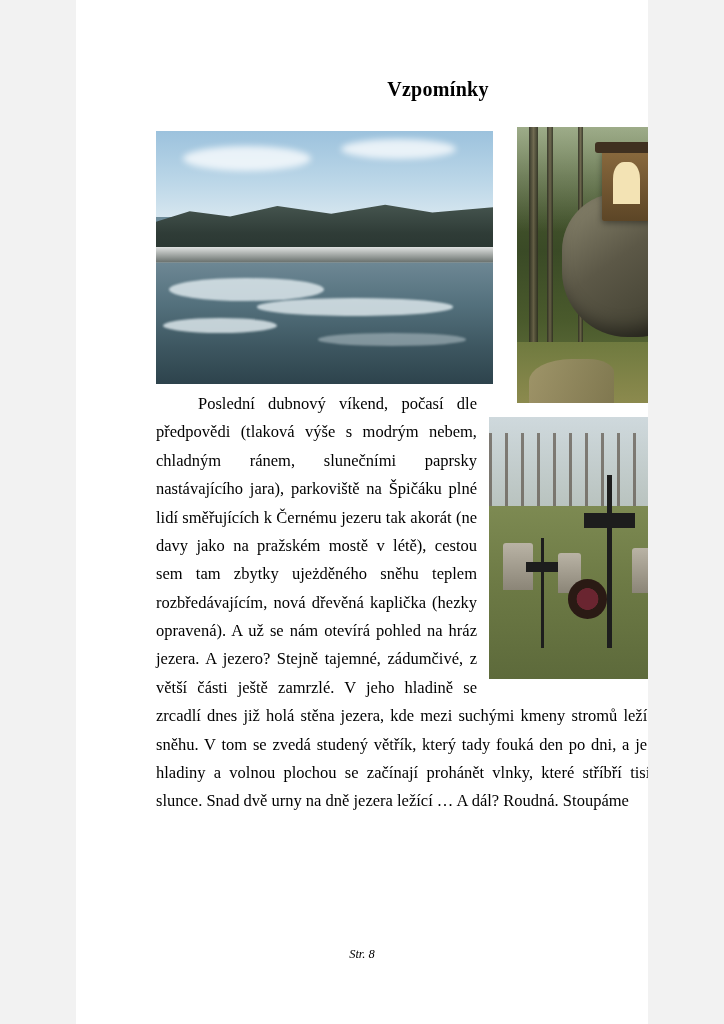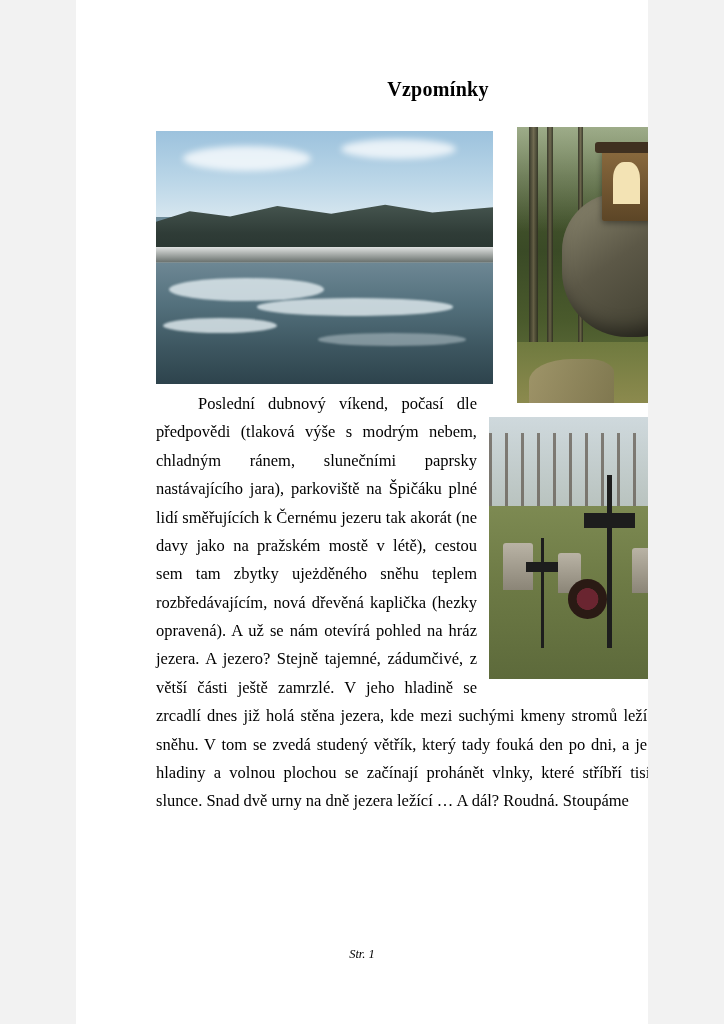--- a/index.html
+++ b/index.html
@@ -281,15 +281,15 @@
             <div class="h"></div>
         </div>
         <div class="wreath" style="left:34%; top:62%; width:17%; height:15%"></div>
       </div>
     </div>
 
     <p class="body-text indent">Poslední dubnový víkend, počasí dle předpovědi (tlaková výše s modrým nebem, chladným ránem, slunečními paprsky nastávajícího jara), parkoviště na Špičáku plné lidí směřujících k Černému jezeru tak akorát (ne davy jako na pražském mostě v létě), cestou sem tam zbytky ujeżděného sněhu teplem rozbředávajícím, nová dřevěná kaplička (hezky opravená). A už se nám otevírá pohled na hráz jezera. A jezero? Stejně tajemné, zádumčivé, z větší části ještě zamrzlé. V jeho hladině se zrcadlí dnes již holá stěna jezera, kde mezi suchými kmeny stromů leží ještě metr sněhu. V tom se zvedá studený větřík, který tady fouká den po dni, a je po obrazu hladiny a volnou plochou se začínají prohánět vlnky, které stříbří tisíce třpytek slunce. Snad dvě urny na dně jezera ležící … A dál? Roudná. Stoupáme</p>
 
   </div>
 
-  <div class="footer">Str. 1</div>
+  <div class="footer">Str. 8</div>
 
 </div>
 
 </body></html>

